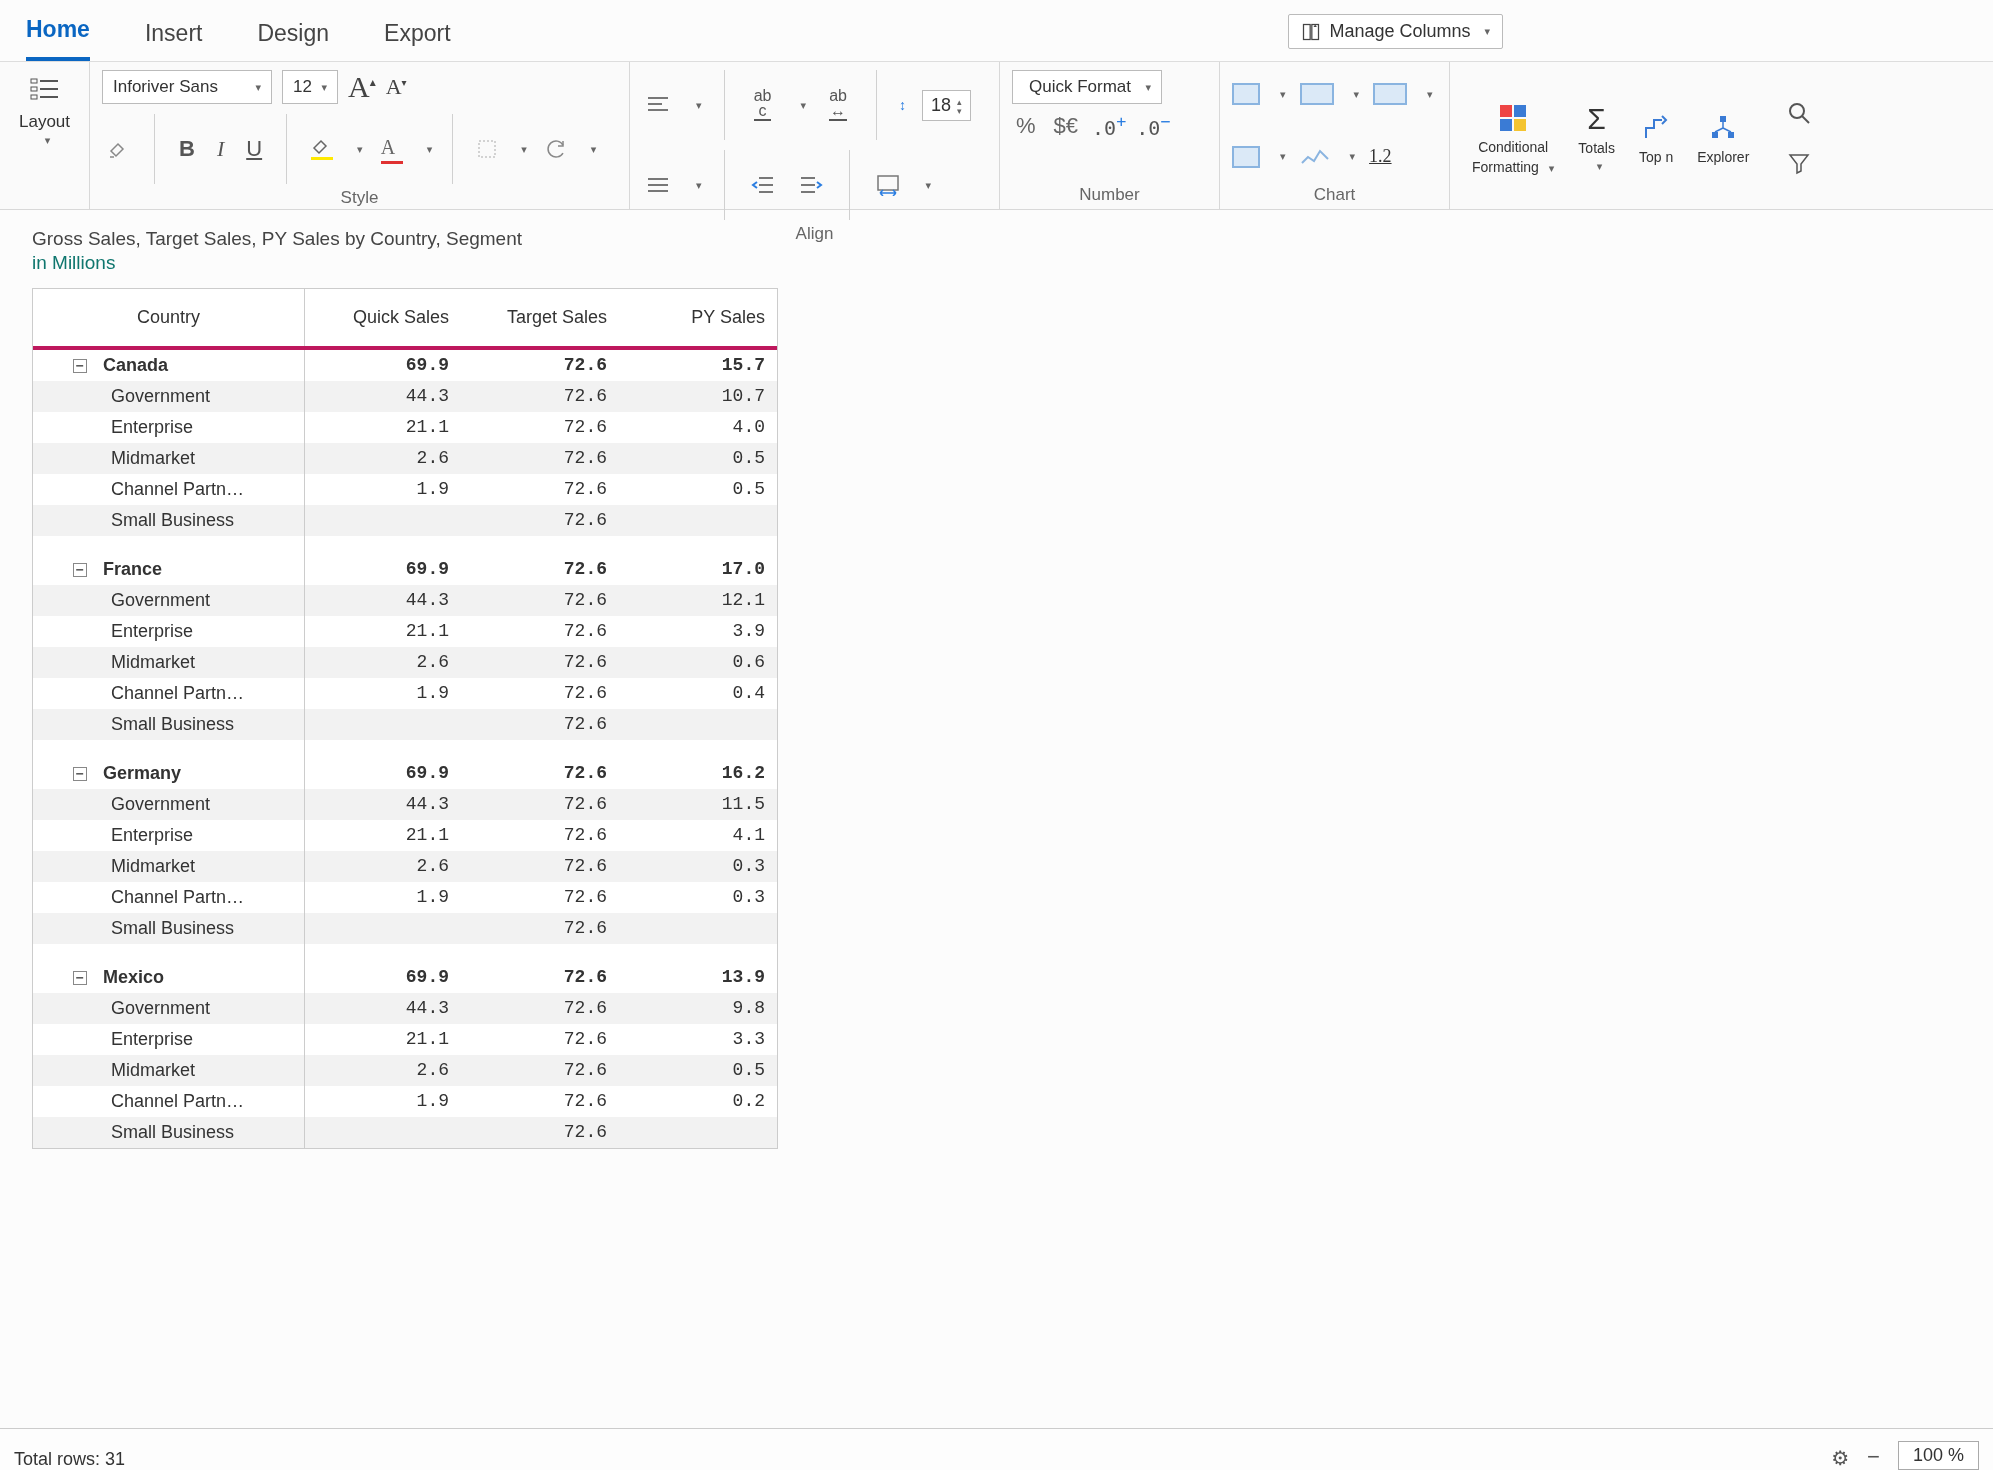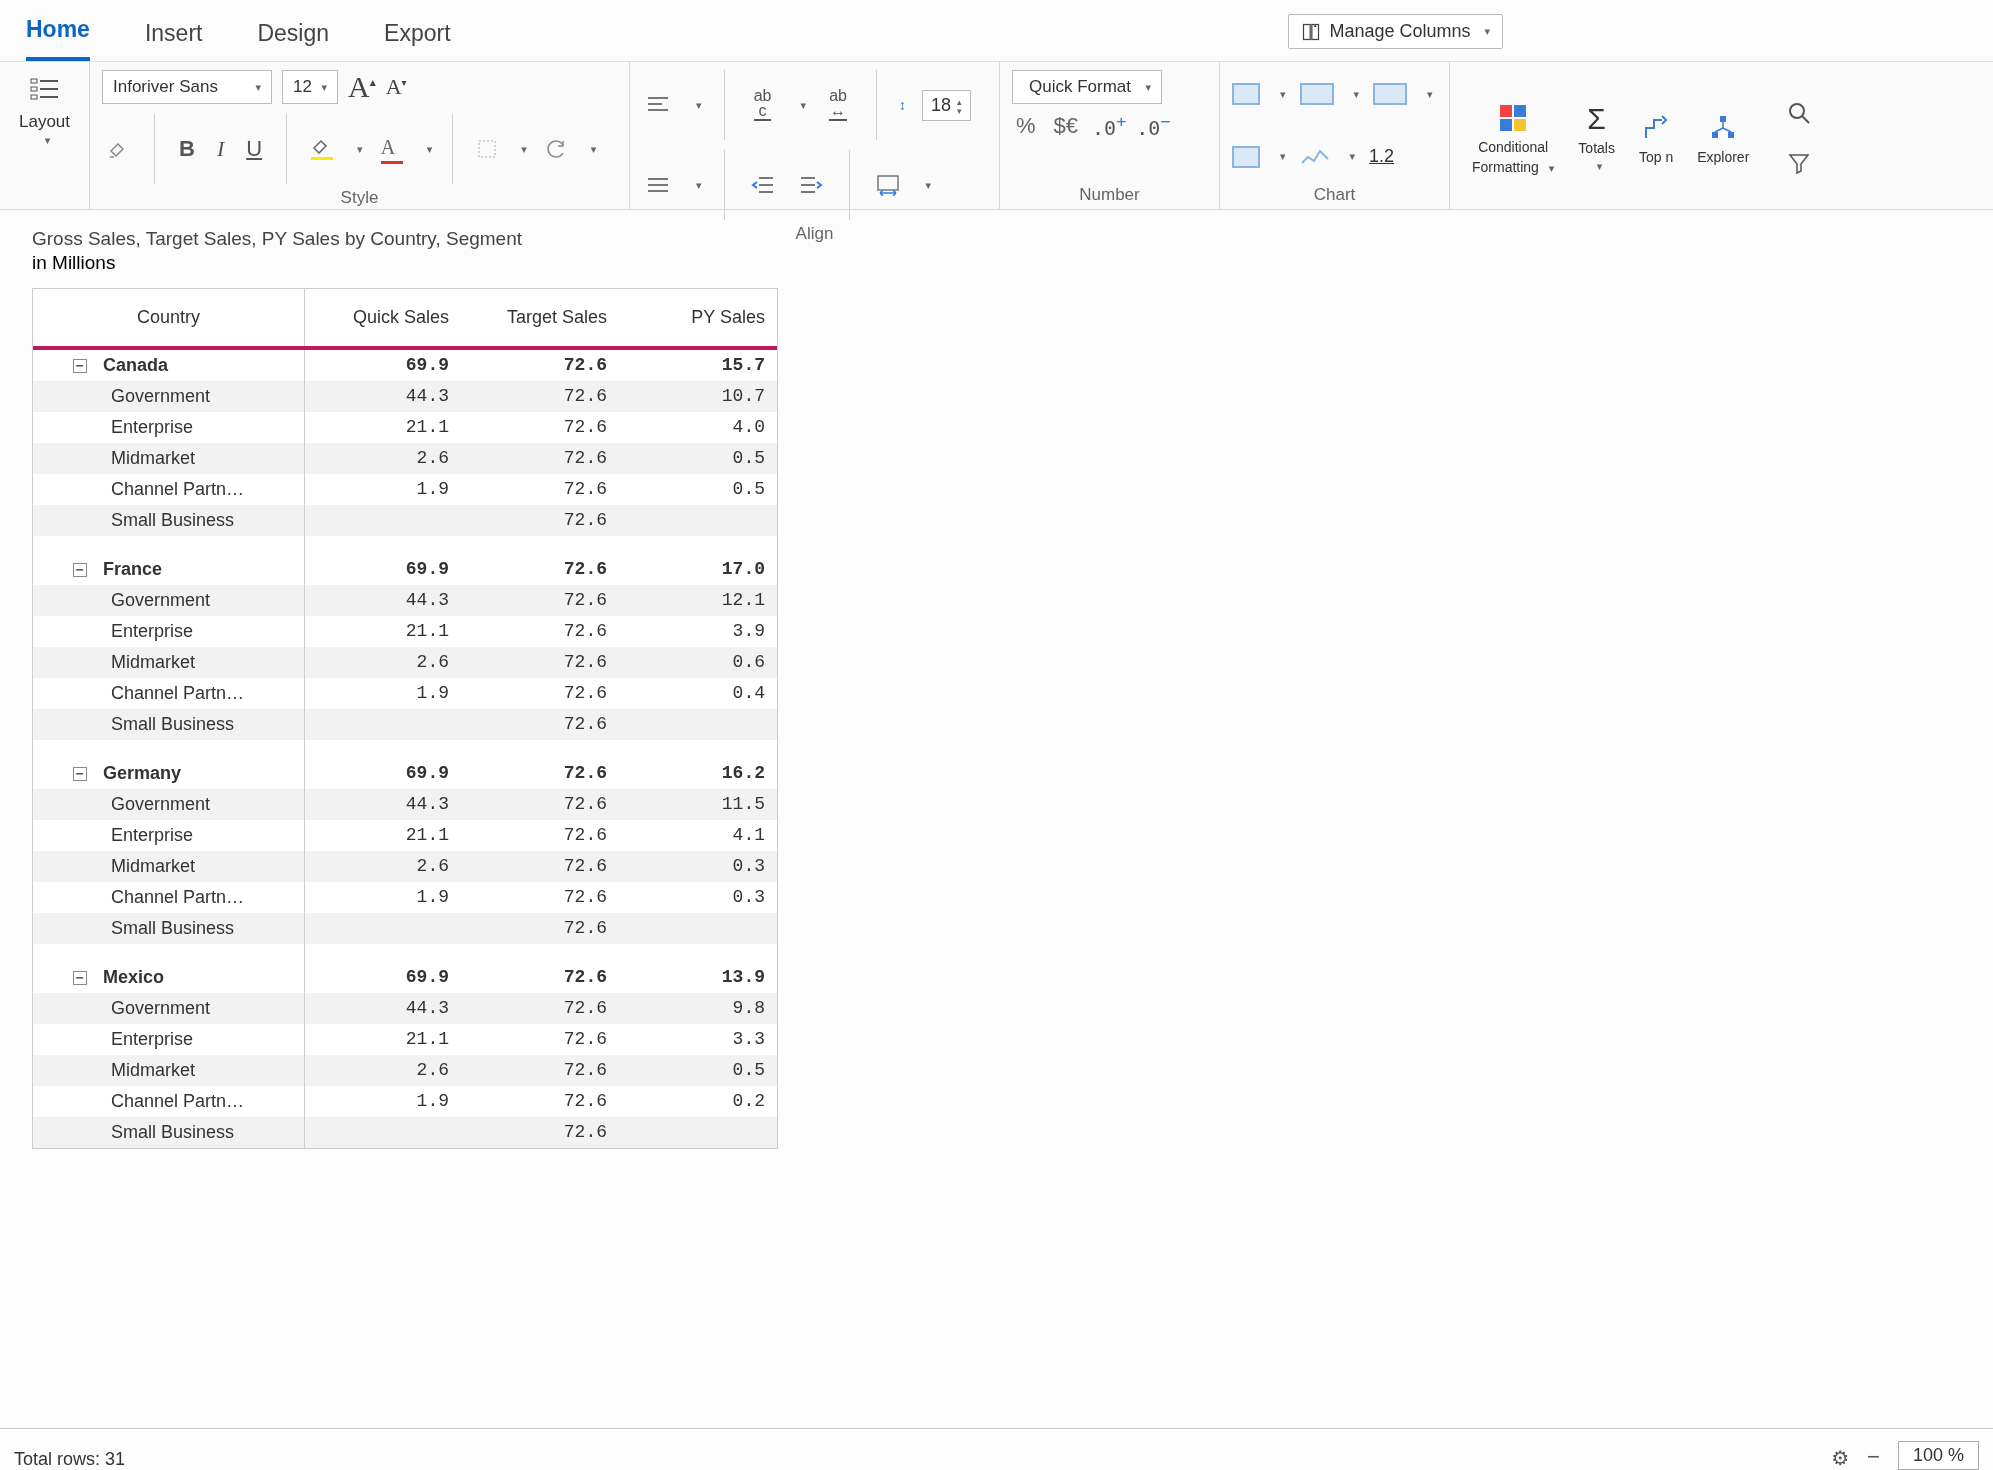--- a/index.html
+++ b/index.html
@@ -120,33 +120,33 @@
 }
 .spin-arrows { display:flex; flex-direction:column; font-size:9px; line-height:1; color:#666; cursor:pointer;}
 
 
 .quick-format { width: 150px; padding-left: 16px; }
 .num-sym { font-size: 22px; color: #666; cursor:pointer; padding: 0 4px;}
 .dec-icon { font-family: monospace; font-size: 20px; color:#555; cursor:pointer;}
 
 
 .chart-box { width:28px; height:22px; border:2px solid #8ab4e0; background:#dbe9f7; cursor:pointer; }
-.one-two { font-size:18px; text-decoration: underline; color:#333; cursor:pointer;}
+.one-two { font-size:18px; text-decoration: underline; color:#333; cursor:pointer;font-family:Liberation Serif, serif;}
 
 
 .analyze-vcol { display:flex; flex-direction:column; align-items:center; gap:4px; cursor:pointer; padding: 0 10px;}
 .analyze-vcol .ic { height:34px; display:flex; align-items:center; justify-content:center;}
 
 
 .report {
   padding: 18px 0 0 12px;
   margin-left: 20px;
 }
 .report-title { font-size: 19px; color: #444; }
-.report-sub { font-size: 19px; color: #000000; margin-top: 2px; margin-bottom: 14px;}
+.report-sub { font-size: 19px; color: #0f766e; margin-top: 2px; margin-bottom: 14px;}
 
 .grid {
   border: 1px solid #ccc;
   width: 746px;
   font-size: 18px;
   background: #fff;
 }
 .ghdr {
   display: grid;
   grid-template-columns: 272px 158px 158px 158px;

